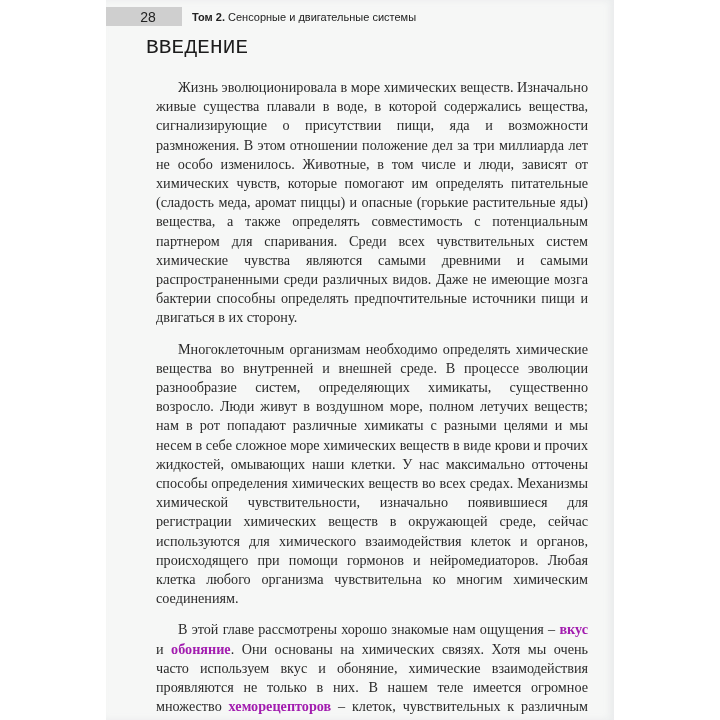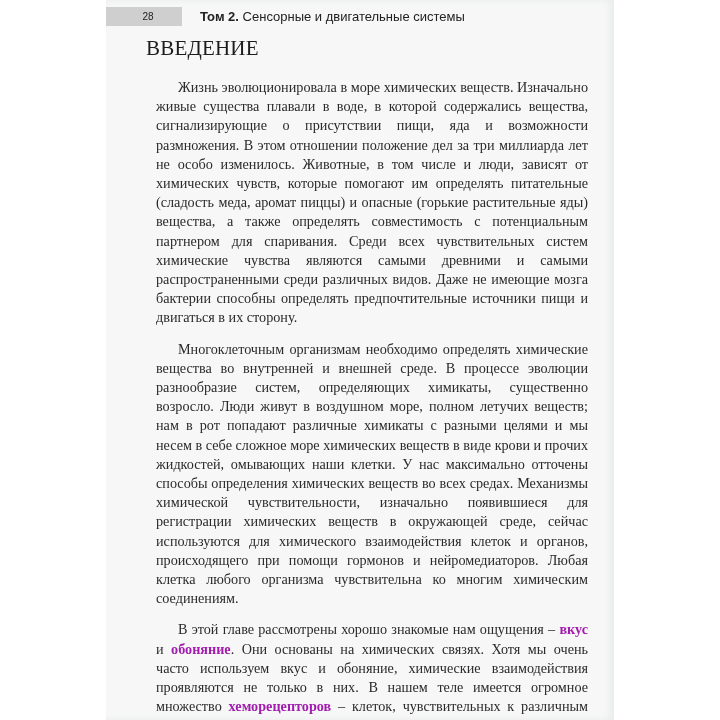--- a/index.html
+++ b/index.html
@@ -32,41 +32,41 @@
       align-items: center;
     }
     .page-number-box {
       width: 76px;
       height: 19px;
       background: #cfcfcf;
       display: flex;
       align-items: center;
       justify-content: center;
       font-family: "Liberation Sans", sans-serif;
-      font-size: 10px;
+      font-size: 14px;
       color: #222;
       box-sizing: border-box;
       padding-left: 8px;
     }
     .running-title {
-      margin-left: 18px;
+      margin-left: 10px;
       font-family: "Liberation Sans", sans-serif;
-      font-size: 13px;
+      font-size: 11px;
       color: #222;
       white-space: nowrap;
       text-align: right;
     }
     .running-title b {
       font-weight: bold;
     }
     .chapter-heading {
       position: absolute;
       left: 40px;
       top: 36px;
-      font-family: Liberation Serif, serif;
+      font-family: Liberation Mono, monospace;
       font-size: 21px;
       color: #1c1c1c;
       letter-spacing: 0.2px;
       margin: 0;
       font-weight: normal;
     }
     .body-text {
       position: absolute;
       left: 38px;
       top: 66px;

